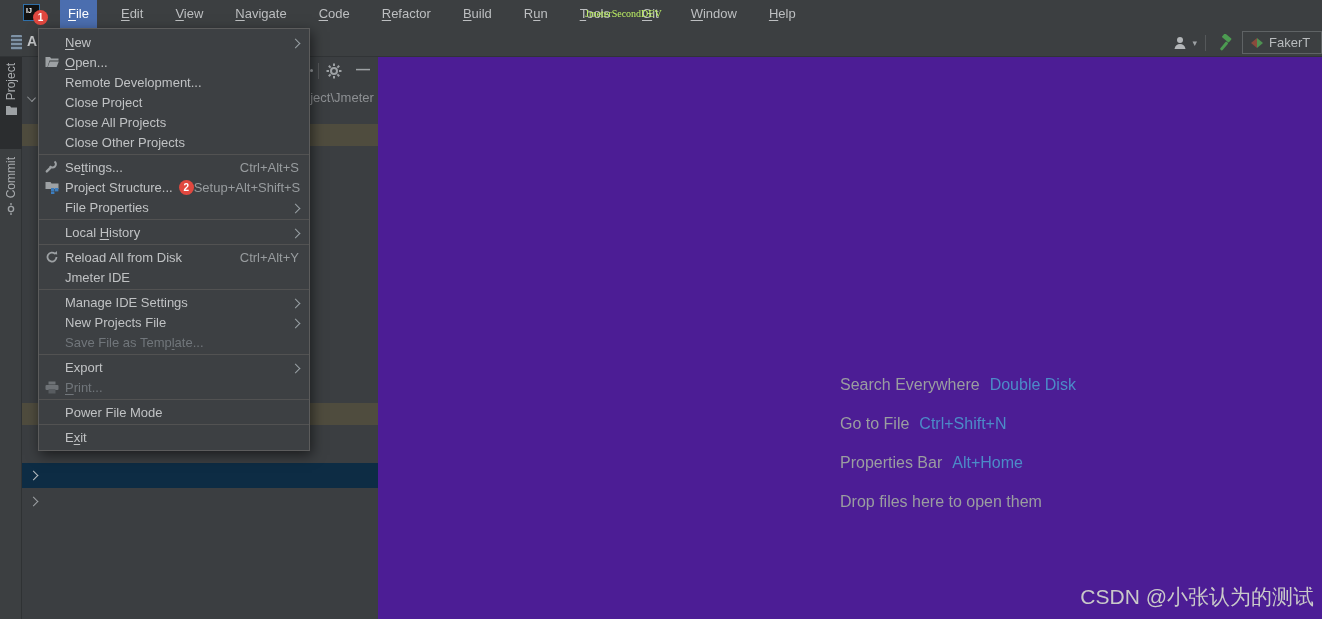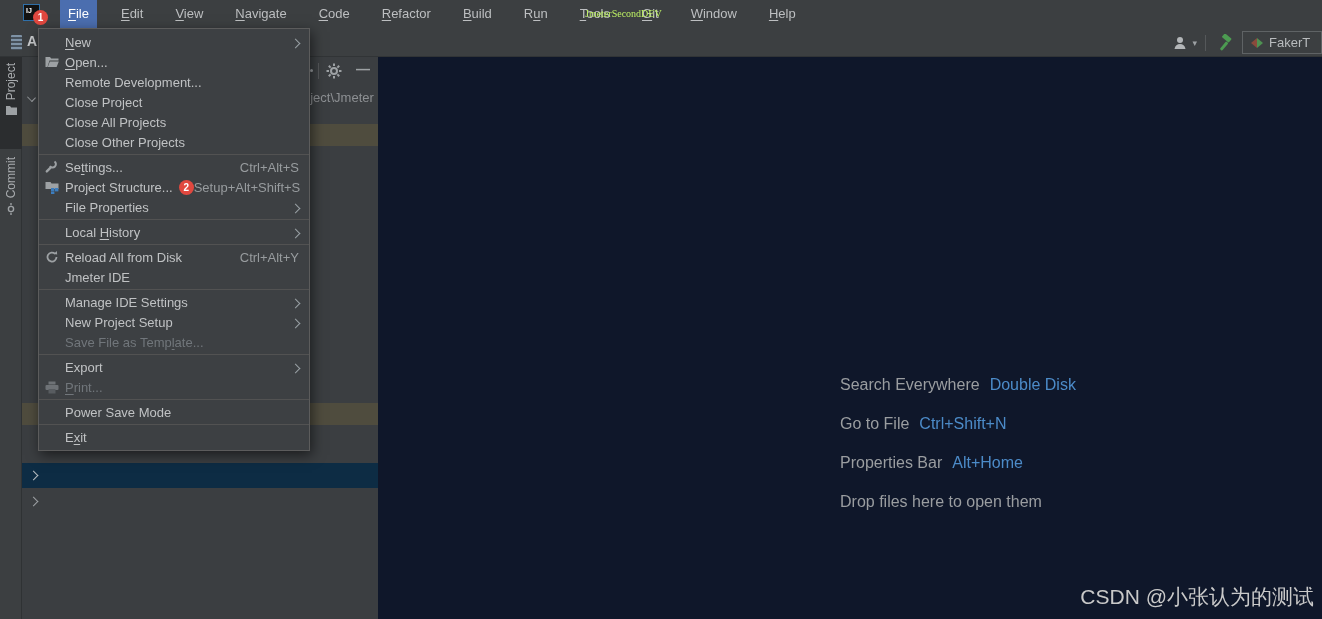--- a/index.html
+++ b/index.html
@@ -58,21 +58,21 @@
   .path-text { position:absolute; left:281px; top:3px; font-size:13px; color:#8d9093; white-space:nowrap; }
   .row-khaki { position:absolute; left:0; width:100%; height:22px; background:#4f4c3e; }
   .row-navy { position:absolute; left:0; top:406px; width:100%; height:25px; background:#0d2c44; }
   .chev-right { width:7px; height:7px; border-right:1.5px solid #b9bdc0; border-top:1.5px solid #b9bdc0;
                 transform:rotate(45deg); display:inline-block; }
   .navy-chev { position:absolute; left:8px; top:9px; }
   .row-plain2 { position:absolute; left:0; top:434px; width:100%; height:22px; }
   .row-plain2 .chev-right { position:absolute; left:8px; top:7px; border-color:#9da1a4; }
 
   
-  .editor { position:absolute; left:378px; top:57px; width:944px; height:562px; background:#0f172a; }
+  .editor { position:absolute; left:378px; top:57px; width:944px; height:562px; background:#4c1d95; }
   .hints { position:absolute; left:462px; top:308px; }
   .hint-line { height:39px; display:flex; align-items:center; font-size:16px; }
   .hint-line .hl { color:#9a9da0; }
   .hint-line .hk { color:#4c8bc8; margin-left:10px; }
   .watermark { position:absolute; right:8px; bottom:8px; font-size:21px; color:#c9c9c9;
                font-family:"Liberation Sans","DejaVu Sans",sans-serif; }
 
   
   .dropdown { position:absolute; left:38px; top:28px; width:272px; background:#3d4043;
               border:1px solid #5c5c5c; box-shadow:2px 4px 12px rgba(0,0,0,.55); padding:3px 0; z-index:20; }
@@ -297,21 +297,21 @@
     <span class="lbl">Jmeter IDE</span>
   </div>
   <div class="menu-sep"></div>
   <div class="mi">
     <span class="ic"></span>
     <span class="lbl">Manage IDE Settings</span>
     <span class="sub"><span class="chev-right"></span></span>
   </div>
   <div class="mi">
     <span class="ic"></span>
-    <span class="lbl">New Project Setup</span>
+    <span class="lbl">New Projects File</span>
     <span class="sub"><span class="chev-right"></span></span>
   </div>
   <div class="mi disabled">
     <span class="ic"></span>
     <span class="lbl">Save File as Temp<u>l</u>ate...</span>
   </div>
   <div class="menu-sep"></div>
   <div class="mi">
     <span class="ic"></span>
     <span class="lbl">Export</span>
@@ -323,20 +323,20 @@
         <rect x="3.5" y="0.5" width="7" height="3" fill="#6e7276"></rect>
         <rect x="0.5" y="4" width="13" height="5" rx="1" fill="#6e7276"></rect>
         <rect x="3.5" y="8" width="7" height="4.5" fill="#585c60"></rect>
       </svg>
     </span>
     <span class="lbl"><u>P</u>rint...</span>
   </div>
   <div class="menu-sep"></div>
   <div class="mi">
     <span class="ic"></span>
-    <span class="lbl">Power Save Mode</span>
+    <span class="lbl">Power File Mode</span>
   </div>
   <div class="menu-sep"></div>
   <div class="mi">
     <span class="ic"></span>
     <span class="lbl">E<u>x</u>it</span>
   </div>
 </div>
 
 </body></html>

